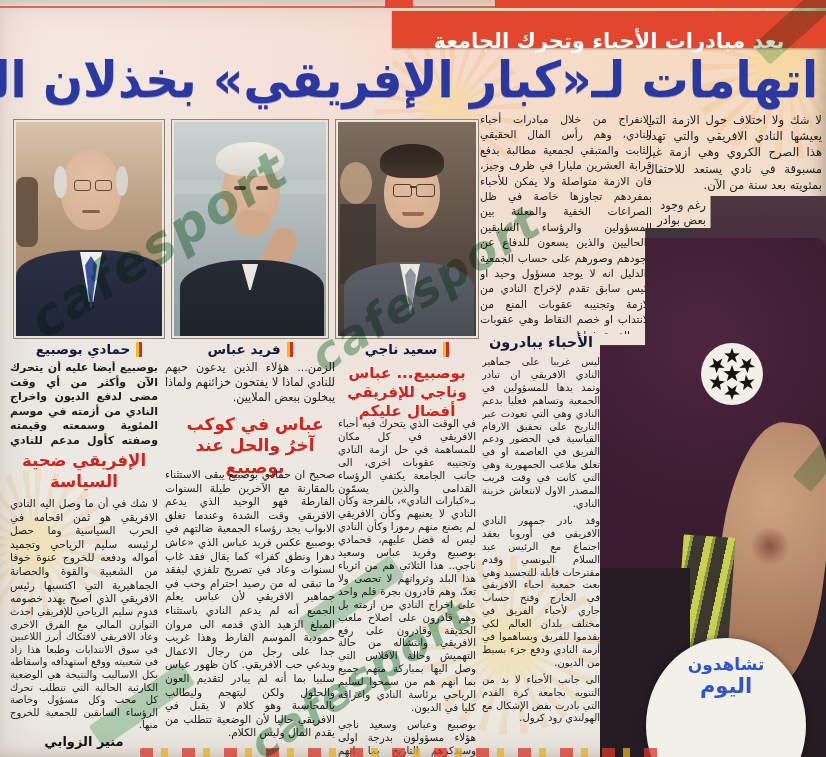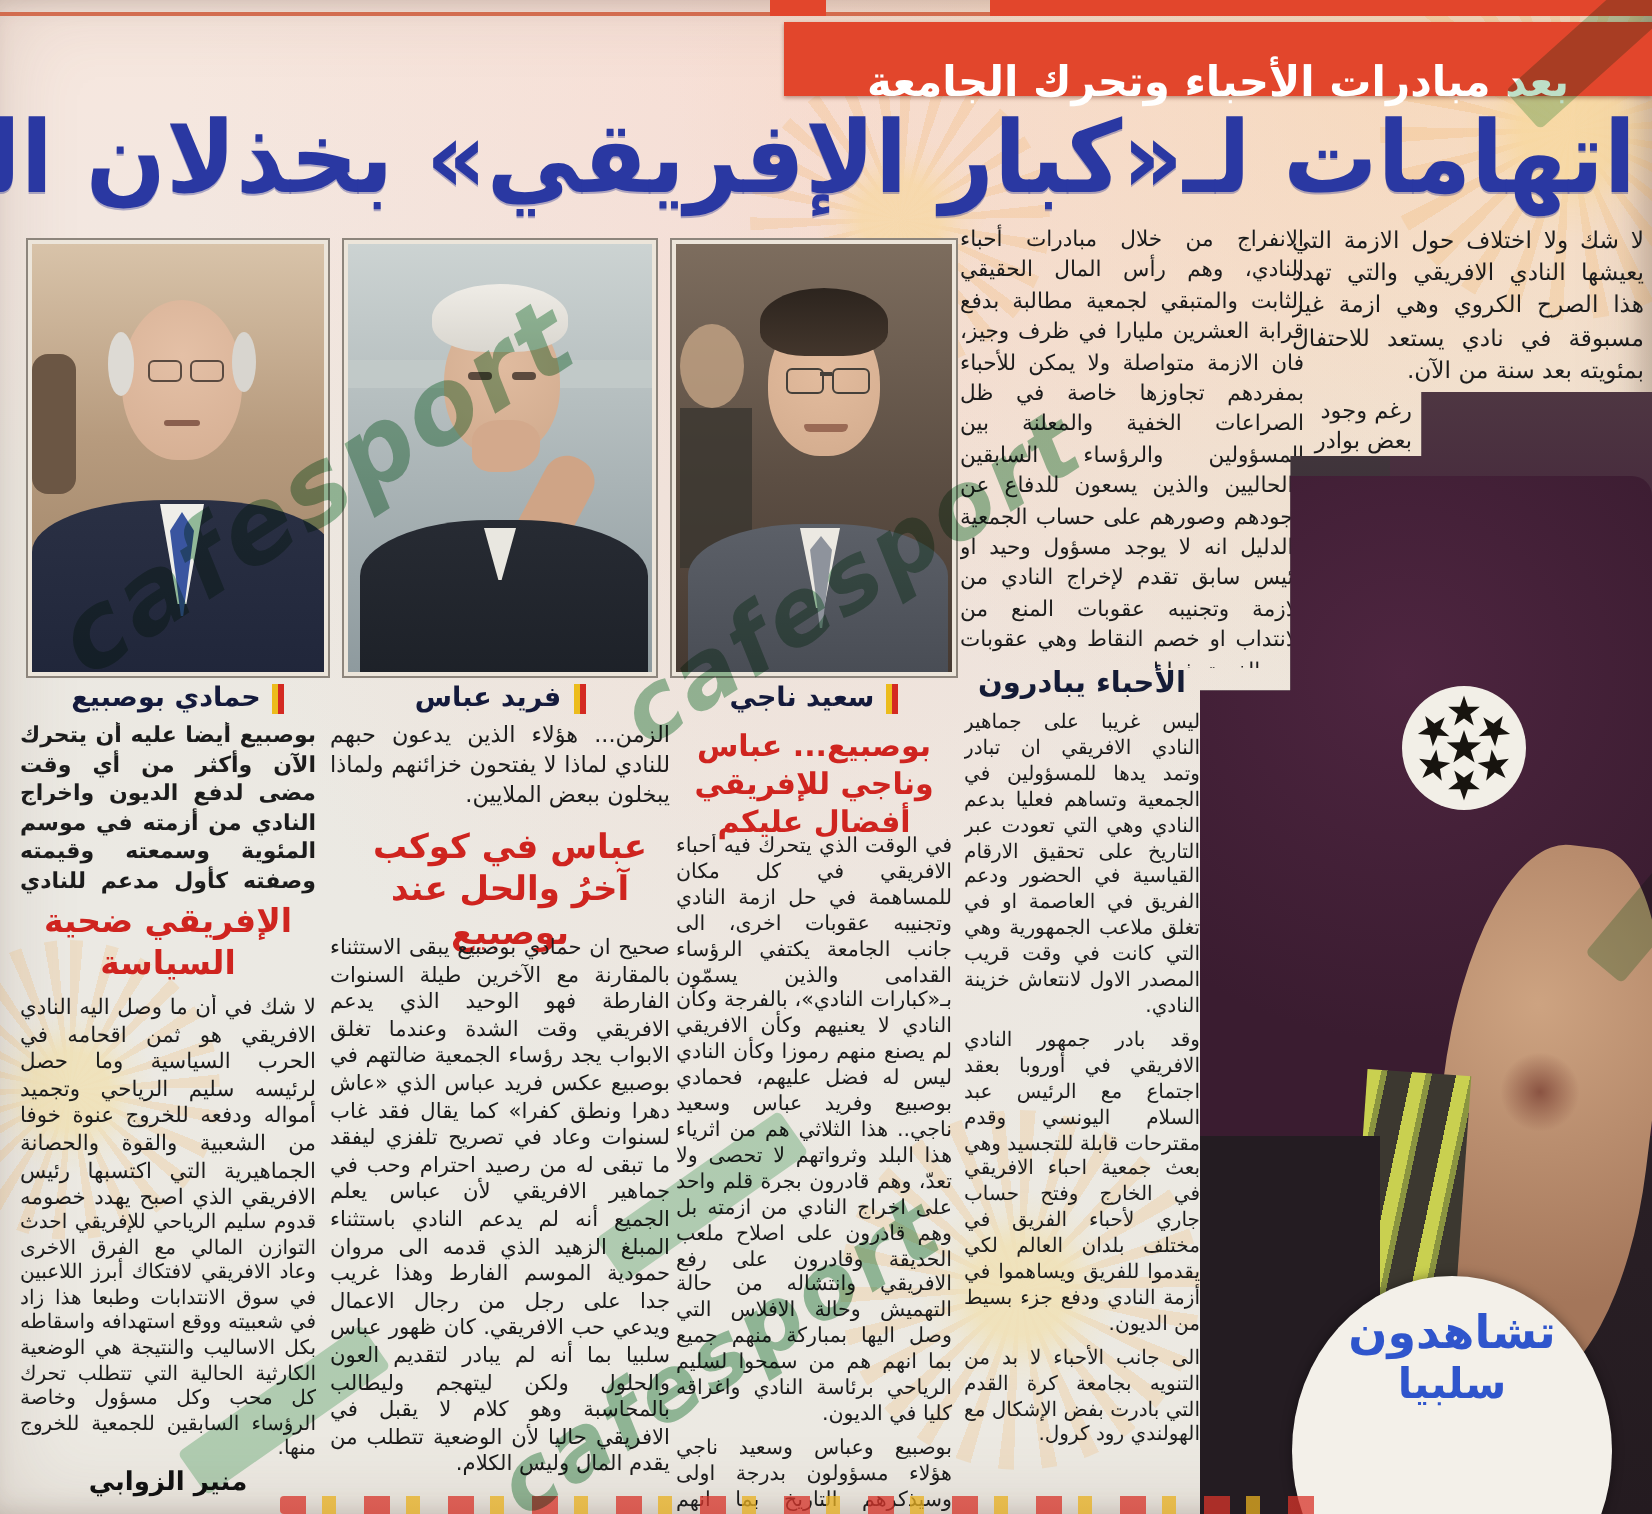--- a/index.html
+++ b/index.html
@@ -172,22 +172,22 @@
           <use href="#st5" transform="translate(17,23) rotate(-32) scale(0.92)"></use>
         </g>
       </svg>
     </div>
     <div class="abs" style="left:120px;top:226px;width:106px;height:270px;background:radial-gradient(circle at 40% 30%,#cda381,#a4765a 75%);border-radius:46% 40% 42% 46%;transform:rotate(7deg);"></div>
     <div class="abs" style="left:150px;top:330px;width:40px;height:40px;background:radial-gradient(circle,#8a5342,transparent 70%);"></div>
     <div class="abs" style="left:76px;top:340px;width:52px;height:221px;transform:rotate(4deg);background:repeating-linear-gradient(98deg,#c9d050 0 7px,#8a9440 7px 10px,#3c3830 10px 22px);"></div>
     <div class="abs" style="left:0;top:372px;width:90px;height:189px;background:#241c22;"></div>
 
     <div class="abs bubble">
-      <div style="padding-top:16px;font-size:23px;">تشاهدون</div>
-      <div style="font-size:21px;">سلبيا</div>
+      <div style="padding-top:16px;font-size:17px;">تشاهدون</div>
+      <div style="font-size:21px;">اليوم</div>
     </div>
   </div>
 
   <div class="abs bottomstrip"></div>
 
   <div class="abs wm" style="left:18px;top:300px;">cafesport</div>
   <div class="abs wm" style="left:300px;top:338px;font-size:46px;">cafesport</div>
   <div class="abs wm" style="left:240px;top:726px;font-size:44px;">cafesport</div>
   <div class="abs stamp" style="left:742px;top:-8px;width:150px;height:26px;transform:rotate(-42deg);"></div>
   <div class="abs stamp" style="left:782px;top:430px;width:110px;height:24px;transform:rotate(-50deg);"></div>

